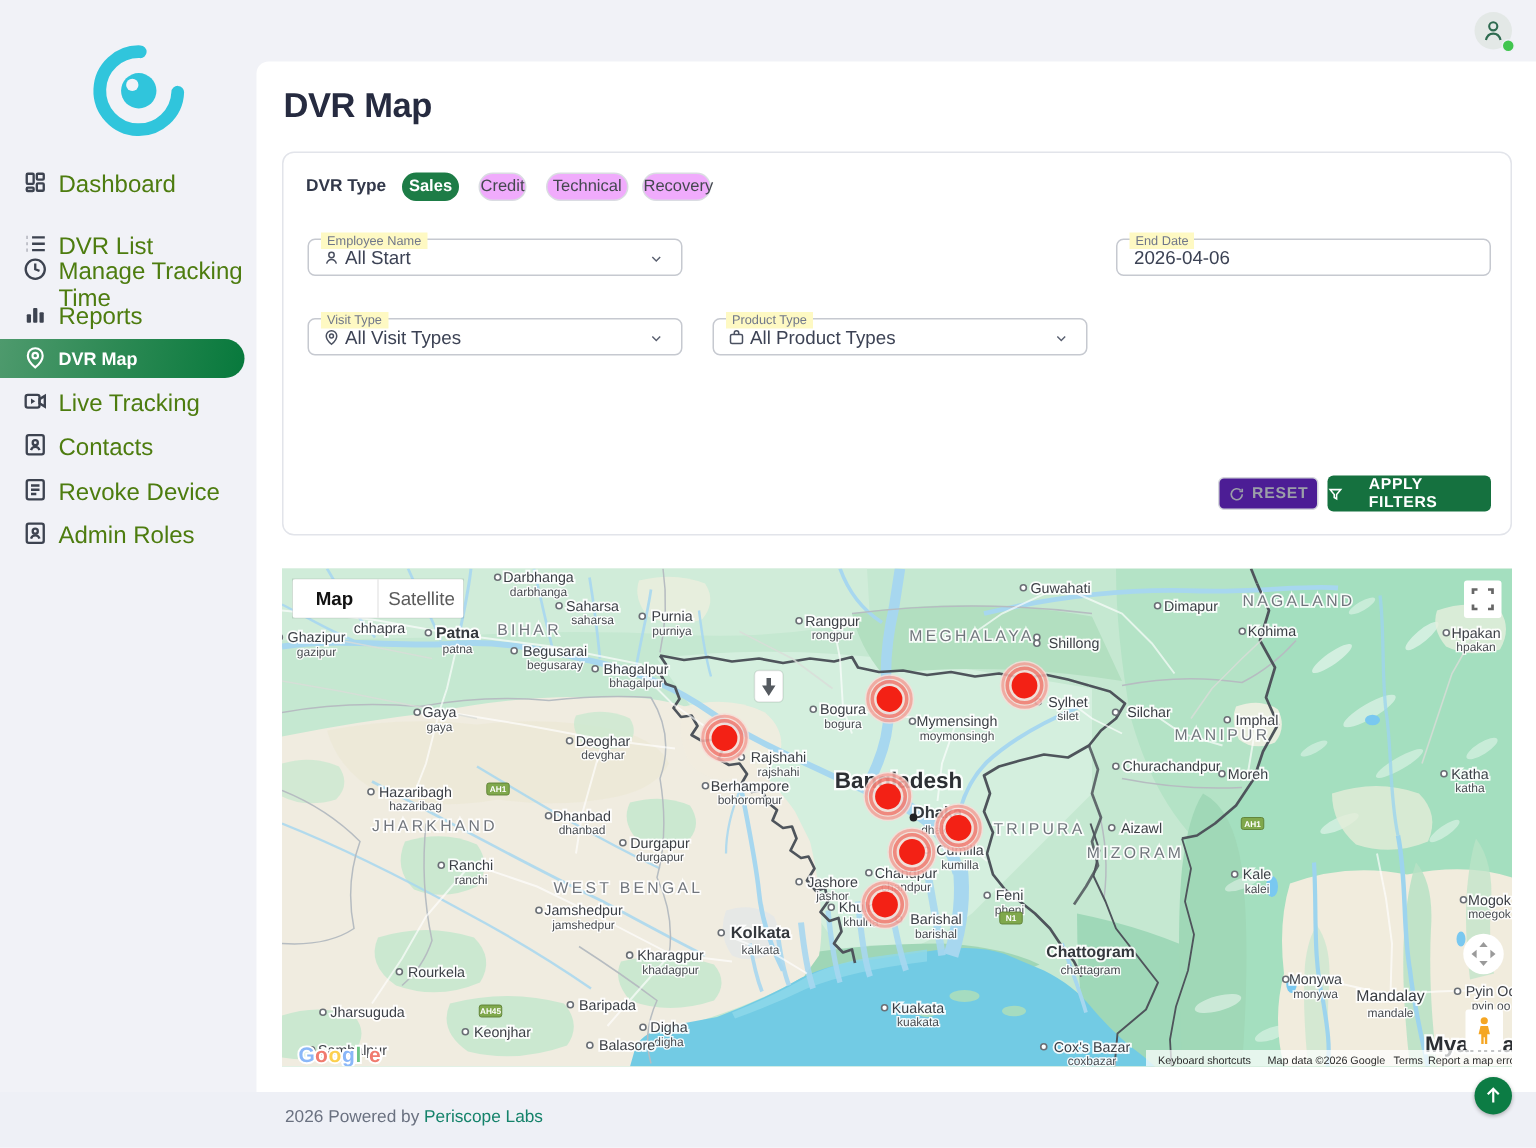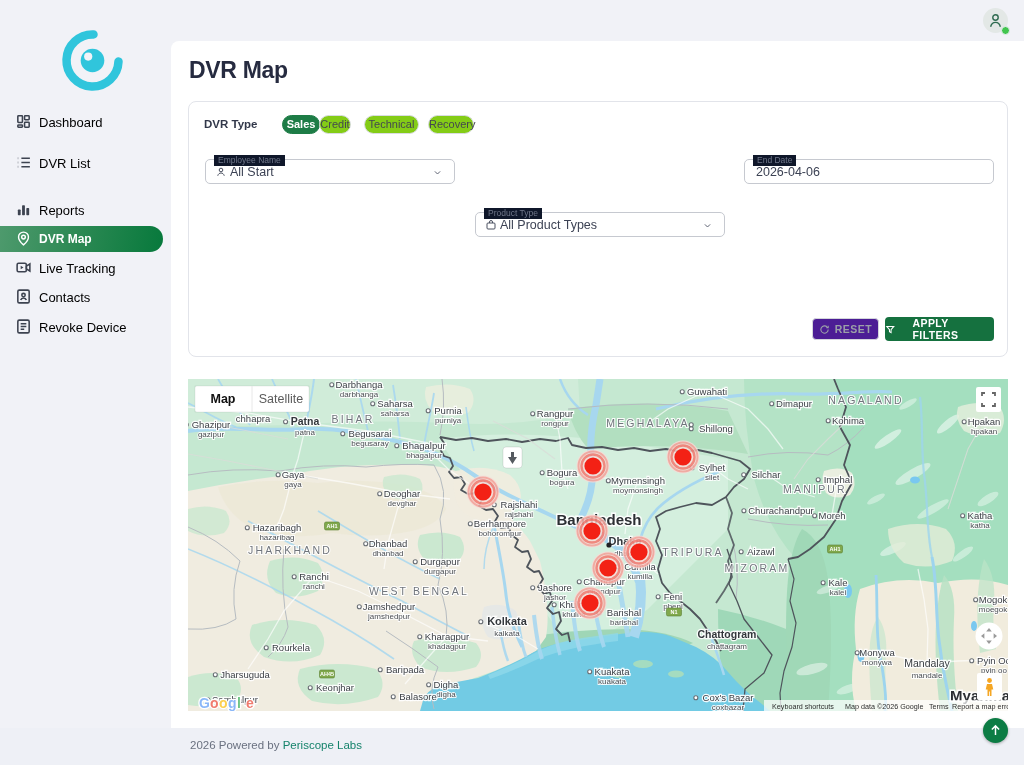--- a/index.html
+++ b/index.html
@@ -5,36 +5,36 @@
   * { margin:0; padding:0; box-sizing:border-box; }
   html,body { width:1024px; height:765px; overflow:hidden; font-family:"Liberation Sans", sans-serif; background:#f1f2f7; }
   .abs { position:absolute; }
   #page { position:relative; width:1024px; height:765px; }
   
   #main { position:absolute; left:171px; top:41px; right:0; bottom:37px; background:#fff; border-top-left-radius:8px; }
   #title { position:absolute; left:189px; top:57px; font-size:23px; font-weight:bold; color:#262b40; letter-spacing:-0.3px;}
   
   #card { position:absolute; left:188px; top:101px; width:820px; height:256px; border:1px solid #e2e4ea; border-radius:8px; background:#fff; }
   .lbl-dvrtype { position:absolute; left:15px; top:16px; font-size:11.5px; font-weight:bold; color:#32384a; }
-  .chip { position:absolute; top:13px; height:19px; border-radius:10px; font-size:11px; line-height:17px; text-align:center; color:#44484f; border:1px solid #dadce2; background:#84cc16; }
+  .chip { position:absolute; top:13px; height:19px; border-radius:10px; font-size:11px; line-height:17px; text-align:center; color:#44484f; border:1px solid #dadce2; background:#f0abfc; }
   .chip.active { background:#1d7c46; color:#fff; border-color:#1d7c46; font-weight:bold; }
   
   .fld { position:absolute; height:25px; border:1px solid #c6c9d0; border-radius:5px; background:#fff; }
-  .fld .flabel { position:absolute; left:8px; top:-5px; font-size:8.5px; color:#70778a; background:#0f172a; padding:0 4px; line-height:11px; }
+  .fld .flabel { position:absolute; left:8px; top:-5px; font-size:8.5px; color:#70778a; background:#fef9c3; padding:0 4px; line-height:11px; }
   .fld .fval { position:absolute; left:11px; top:0; height:23px; line-height:24px; font-size:12.5px; color:#3c4254; }
   .fld .fval.withicon { left:24px; }
   .fld .ficon { position:absolute; left:9px; top:6px; width:12px; height:12px; }
   .fld .chev { position:absolute; right:12px; top:8px; width:9px; height:9px; }
   .fld .placeholder { color:#8a90a0; }
   
   #btn-reset { position:absolute; left:812px; top:318px; width:67px; height:22px; border:1px solid #d4d6dc; border-radius:4px; background:#4c1d95; color:#9b9fa8; font-size:10.5px; font-weight:bold; letter-spacing:0.5px; display:flex; align-items:center; justify-content:center; gap:5px; }
   #btn-apply { position:absolute; left:885px; top:317px; width:109px; height:24px; border-radius:4px; background:#15713f; color:#fff; font-size:10.5px; font-weight:bold; letter-spacing:0.4px; display:flex; align-items:center; justify-content:center; gap:17px; }
   
   #side { position:absolute; left:0; top:0; width:171px; height:728px; }
-  .mi { position:absolute; left:0; width:171px; height:26px; color:#000000; font-size:13px;text-decoration:underline; }
+  .mi { position:absolute; left:0; width:171px; height:26px; color:#4d7c0f; font-size:16px;text-decoration:underline; }
   .mi .mico { position:absolute; left:15px; top:4px; width:17px; height:17px; }
   .mi .mtxt { position:absolute; left:39px; top:6px; }
   #mi-active { position:absolute; left:0; top:226px; width:163px; height:26px; border-radius:0 13px 13px 0; background:linear-gradient(100deg,#4e9a6d 0%, #2e8a55 45%, #07793c 100%); color:#fff; font-size:12px; font-weight:bold; }
   
   #footer { position:absolute; left:0; top:728px; width:1024px; height:37px; background:#eef0f6;padding-left:40px; }
   #footer .ftxt { position:absolute; left:190px; top:11px; font-size:11.5px; color:#6a7180; }
   #footer .ftxt b { color:#15836b; font-weight:normal; }
   #scrolltop { position:absolute; left:983px; top:718px; width:25px; height:25px; border-radius:50%; background:#0c7c44; box-shadow:0 1px 3px rgba(0,0,0,.3); }
   
   #avatar { position:absolute; left:983px; top:8px; width:25px; height:25px; border-radius:50%; background:#e3e8e6; }
@@ -43,21 +43,21 @@
   #map { position:absolute; left:188px; top:379px; width:820px; height:332px; overflow:hidden; background:#c9ead5; }
 </style>
 </head>
 <body>
 <div id="page">
   <div id="main"></div>
   <div id="title">DVR Map</div>
 
   <div id="card">
     <div class="lbl-dvrtype">DVR Type</div>
-    <div class="chip active" style="left:93px; width:38px;">Sales</div>
+    <div class="chip active" style="left:79px; width:38px;">Sales</div>
     <div class="chip" style="left:130px; width:32px;">Credit</div>
     <div class="chip" style="left:175px; width:55px;">Technical</div>
     <div class="chip" style="left:239px; width:46px;">Recovery</div>
   </div>
 
   <div class="fld" style="left:205px; top:159px; width:250px;">
     <div class="flabel">Employee Name</div>
     <svg class="ficon" viewBox="0 0 24 24" fill="none" stroke="#4a5060" stroke-width="2">
         <circle cx="12" cy="8" r="3.6"></circle>
         <path d="M5.5 19.5c1-3.6 3.6-5.5 6.5-5.5s5.5 1.9 6.5 5.5"></path>
@@ -65,20 +65,31 @@
     <div class="fval withicon">All Start</div>
     <svg class="chev" viewBox="0 0 24 24" fill="none" stroke="#5a6070" stroke-width="2.6">
         <path d="M5 9l7 7 7-7"></path>
       </svg>
   </div>
   <div class="fld" style="left:744px; top:159px; width:250px;">
     <div class="flabel">End Date</div>
     <div class="fval">2026-04-06</div>
   </div>
 
+  <div class="fld" style="left:205px; top:212px; width:250px;">
+    <div class="flabel">Visit Type</div>
+    <svg class="ficon" viewBox="0 0 24 24" fill="none" stroke="#4a5060" stroke-width="2">
+        <path d="M12 21s-7-5.6-7-11a7 7 0 0 1 14 0c0 5.4-7 11-7 11z"></path>
+        <circle cx="12" cy="10" r="2.6"></circle>
+      </svg>
+    <div class="fval withicon">All Visit Types</div>
+    <svg class="chev" viewBox="0 0 24 24" fill="none" stroke="#5a6070" stroke-width="2.6">
+        <path d="M5 9l7 7 7-7"></path>
+      </svg>
+  </div>
   <div class="fld" style="left:475px; top:212px; width:250px;">
     <div class="flabel">Product Type</div>
     <svg class="ficon" viewBox="0 0 24 24" fill="none" stroke="#4a5060" stroke-width="2">
         <rect x="4" y="8" width="16" height="12" rx="2"></rect>
         <path d="M9 8V6a3 3 0 0 1 6 0v2"></path>
       </svg>
     <div class="fval withicon">All Product Types</div>
     <svg class="chev" viewBox="0 0 24 24" fill="none" stroke="#5a6070" stroke-width="2.6">
         <path d="M5 9l7 7 7-7"></path>
       </svg>
@@ -115,20 +126,27 @@
         </svg>
         <span class="mtxt">Dashboard</span>
       </div>
     <div class="mi" style="top:150px;">
         <svg class="mico" viewBox="0 0 24 24" fill="none" stroke="#3d4350" stroke-width="2.2">
           <path d="M9 6h12M9 12h12M9 18h12"></path>
           <path d="M4 6h.5M4 12h.5M4 18h.5" stroke-width="3"></path>
         </svg>
         <span class="mtxt">DVR List</span>
       </div>
+    <div class="mi" style="top:167px;">
+        <svg class="mico" viewBox="0 0 24 24" fill="none" stroke="#3d4350" stroke-width="2.2">
+          <circle cx="12" cy="12" r="9"></circle>
+          <path d="M12 6.5V12l4 1.5"></path>
+        </svg>
+        <span class="mtxt">Manage Tracking Time</span>
+      </div>
     <div class="mi" style="top:197px;">
         <svg class="mico" viewBox="0 0 24 24" fill="#3d4350">
           <rect x="4" y="12" width="4" height="8" rx="1"></rect>
           <rect x="10" y="6" width="4" height="14" rx="1"></rect>
           <rect x="16" y="10" width="4" height="10" rx="1"></rect>
         </svg>
         <span class="mtxt">Reports</span>
       </div>
     <div class="mi" style="top:255px;padding-left:19px;">
         <svg class="mico" viewBox="0 0 24 24" fill="none" stroke="#3d4350" stroke-width="2.2">
@@ -145,20 +163,28 @@
           <path d="M8 17c.7-2 2.3-3 4-3s3.3 1 4 3"></path>
         </svg>
         <span class="mtxt">Contacts</span>
       </div>
     <div class="mi" style="top:314px;">
         <svg class="mico" viewBox="0 0 24 24" fill="none" stroke="#3d4350" stroke-width="2.2">
           <rect x="4" y="3" width="16" height="18" rx="2"></rect>
           <path d="M8 8h8M8 12h8M8 16h5"></path>
         </svg>
         <span class="mtxt">Revoke Device</span>
+      </div>
+    <div class="mi" style="top:343px;">
+        <svg class="mico" viewBox="0 0 24 24" fill="none" stroke="#3d4350" stroke-width="2.2">
+          <rect x="4" y="3" width="16" height="18" rx="2"></rect>
+          <circle cx="12" cy="10" r="2.4"></circle>
+          <path d="M8 17c.7-2 2.3-3 4-3s3.3 1 4 3"></path>
+        </svg>
+        <span class="mtxt">Admin Roles</span>
       </div>
   </div>
   <div id="mi-active">
     <svg class="mico abs" style="left:15px; top:4px;" width="17" height="17" viewBox="0 0 24 24" fill="none" stroke="#ffffff" stroke-width="2">
         <path d="M12 21s-7-5.6-7-11a7 7 0 0 1 14 0c0 5.4-7 11-7 11z"></path>
         <circle cx="12" cy="10" r="2.6"></circle>
       </svg>
     <span class="abs" style="left:39px; top:6px;">DVR Map</span>
   </div>
 

